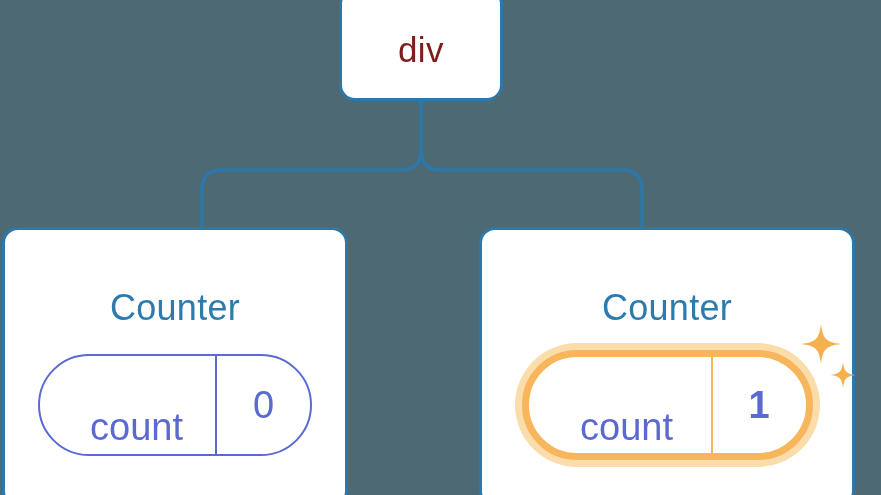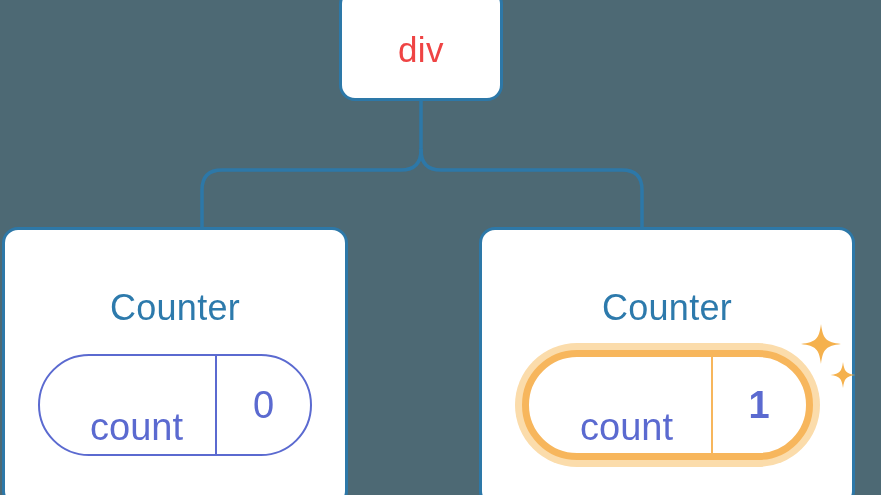--- a/index.html
+++ b/index.html
@@ -43,21 +43,21 @@
     left: 339px;
     top: -12px;
     width: 164px;
     height: 113px;
     display: flex;
     align-items: center;
     justify-content: center;
     border-radius: 16px;
   }
   #div-node .node-title {
-    color: #ef4444;
+    color: #7f1d1d;
     font-size: 35px;
     letter-spacing: 0.5px;
     line-height: 1;
     padding-top: 10px;
   }
 
   
   .counter-card {
     top: 227px;
     height: 280px;

